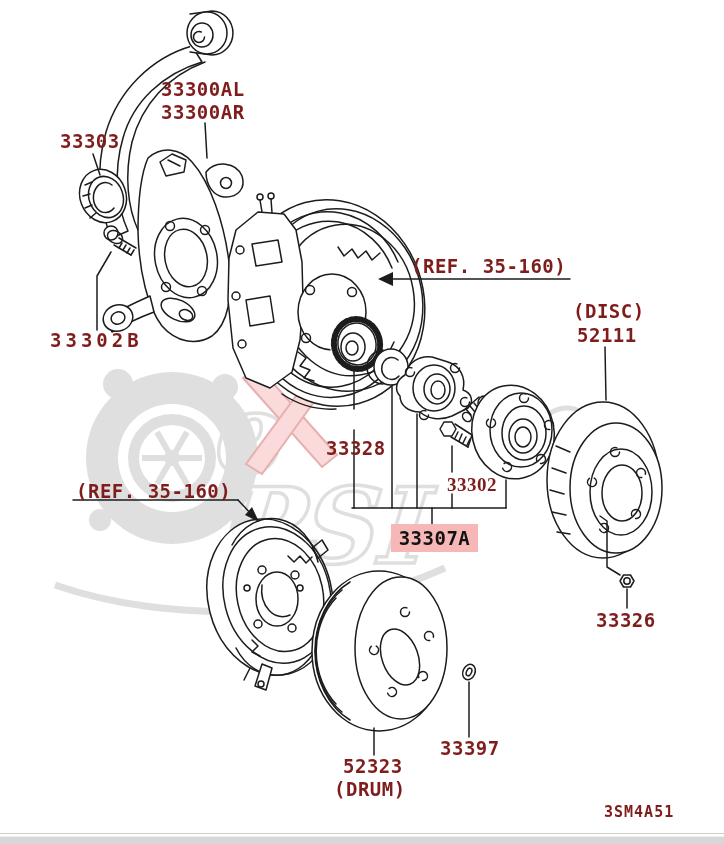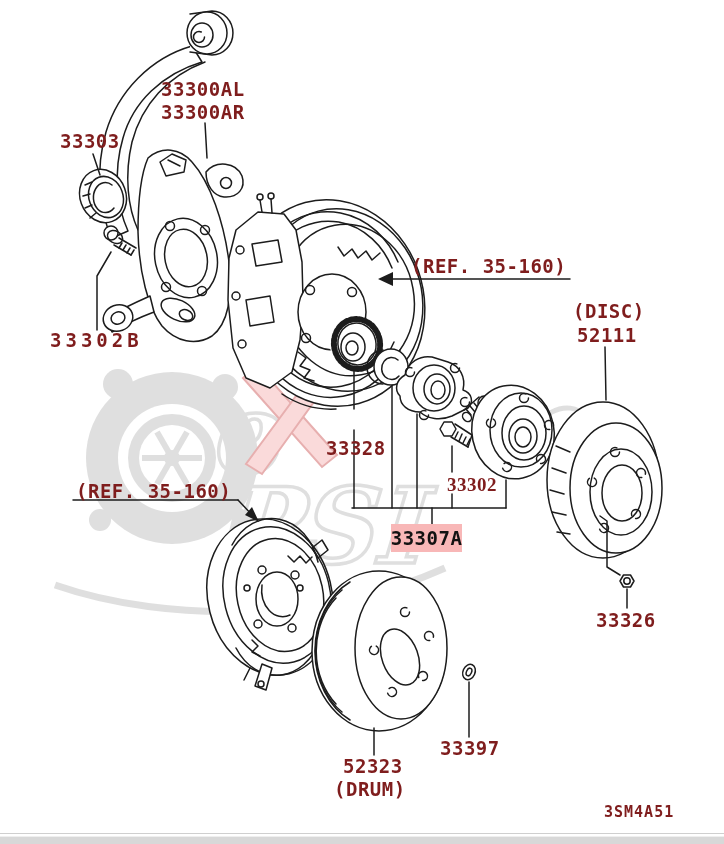--- a/index.html
+++ b/index.html
@@ -16,21 +16,21 @@
   .lbl-disc{left:573px;top:302px;}
   .lbl-52111{left:577px;top:326px;}
   .lbl-33328{left:326px;top:411px;margin-top:28px;}
   .lbl-33302{left:447px;top:475px;font-family:Liberation Serif, serif;}
   .lbl-33326{left:596px;top:611px;}
   .lbl-refbottom{left:76px;top:482px;}
   .lbl-52323{left:343px;top:757px;}
   .lbl-drum{left:334px;top:780px;}
   .lbl-33397{left:440px;top:739px;}
   .lbl-code{left:604px;top:805px;font-size:15px;letter-spacing:1px;}
-  .hl-33307a{position:absolute;left:391px;top:524px;width:71px;height:28px;
+  .hl-33307a{position:absolute;left:391px;top:524px;width:87px;height:28px;
       background:#f8b7b7;display:flex;align-items:center;justify-content:center;
       font:700 19px "DejaVu Sans Mono","Liberation Mono",monospace;color:#121212;letter-spacing:0.5px;}
   .bottom-line{position:absolute;left:0;top:833px;width:724px;height:1px;background:#cfcfcf;}
   .bottom-bar{position:absolute;left:0;top:836px;width:724px;height:8px;background:#d8d8d8;
       border-top:1px solid #efefef;}
 </style>
 </head>
 <body>
 
 <div id="stage">

